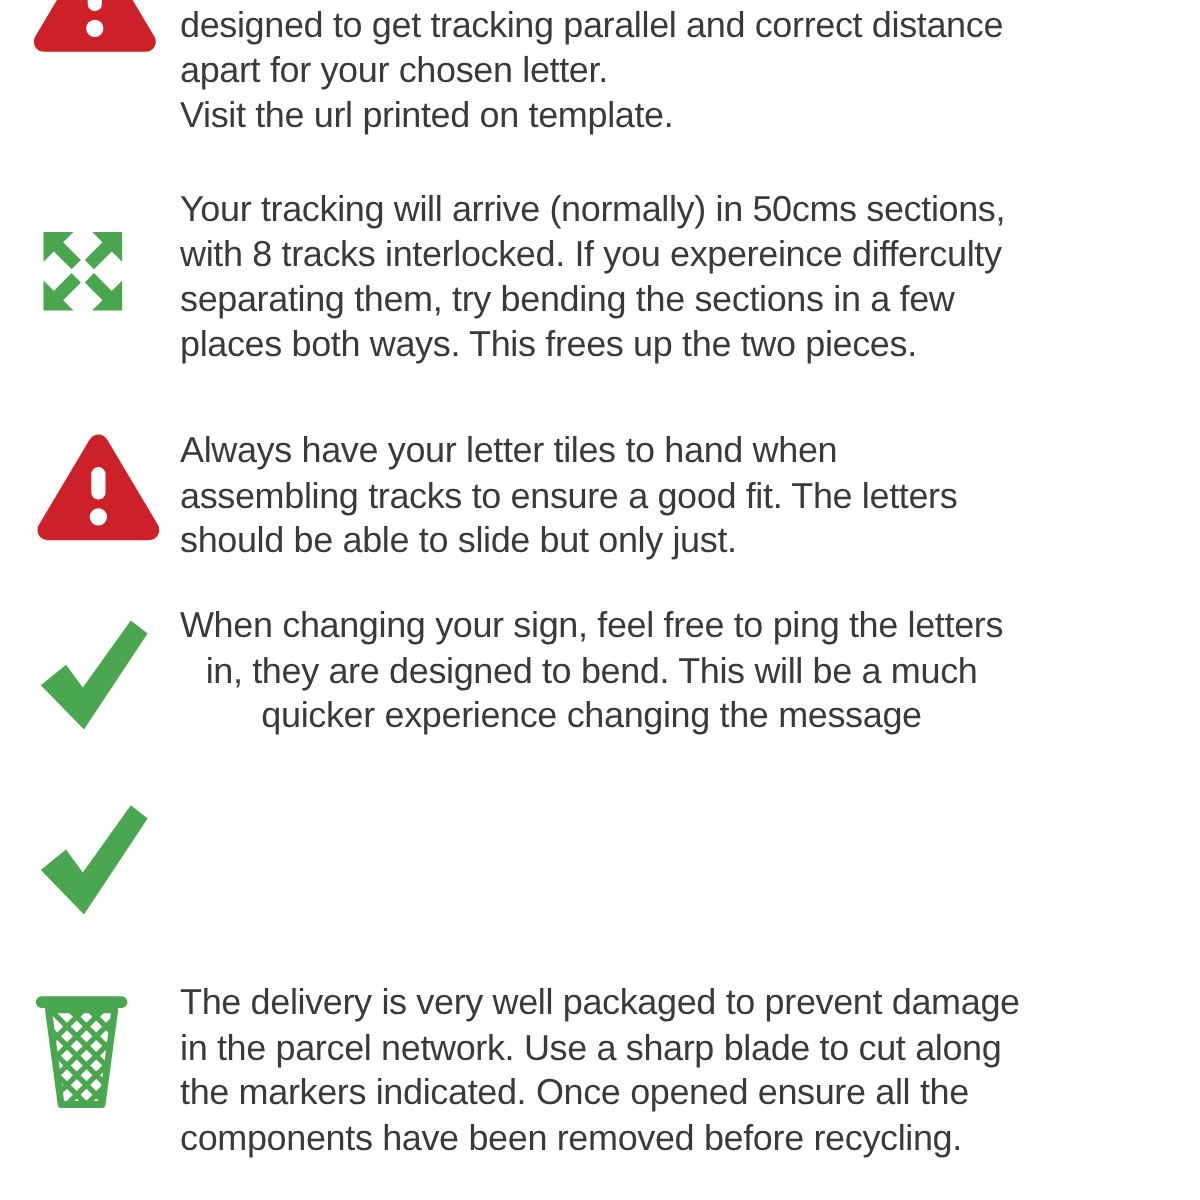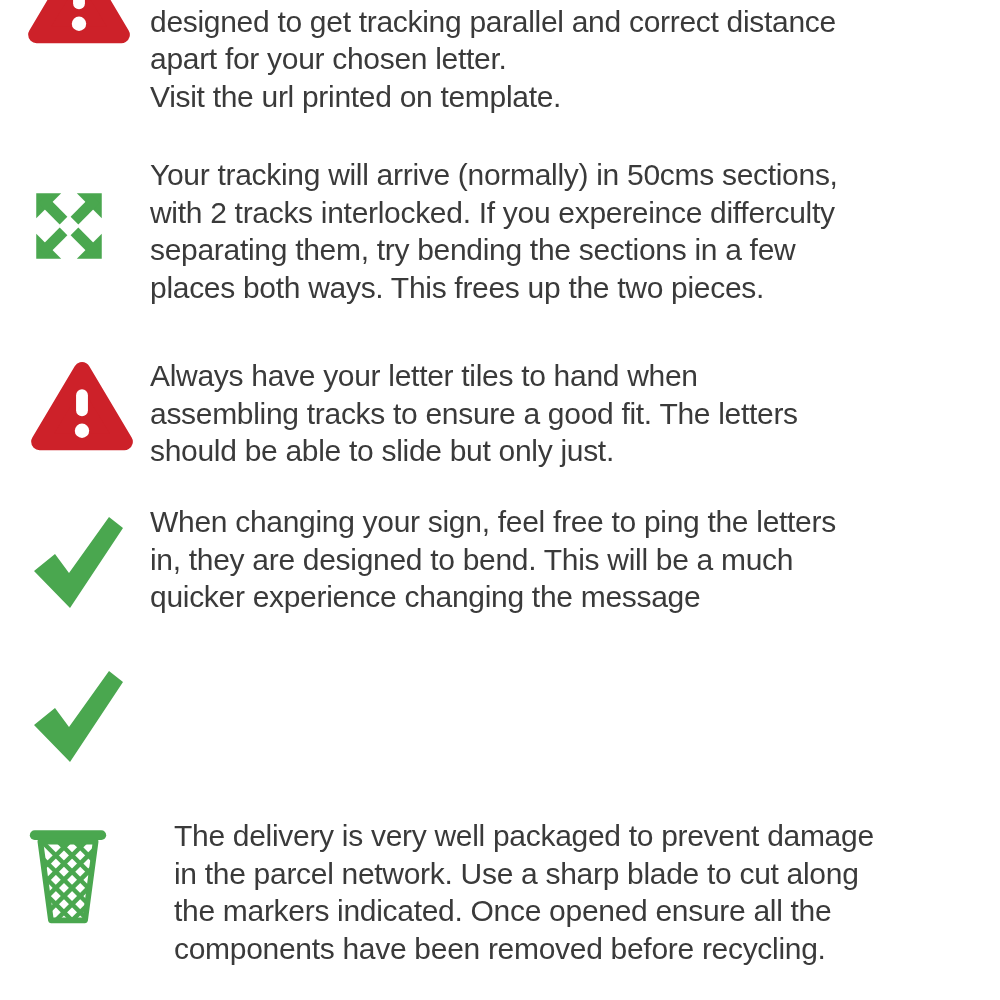--- a/index.html
+++ b/index.html
@@ -23,23 +23,23 @@
     color:var(--text);
     white-space:pre;
   }
   .icon-box{position:absolute;}
   .icon-box svg{display:block;width:100%;height:100%;}
 
   
   .s1-text{top:-35px;}
   .s2-text{top:156px;}
   .s3-text{top:357px;}
-  .s4-text{top:503px;}
+  .s4-text{top:503px;text-align:center;}
   .s5-text{top:657px;}
-  .s6-text{top:817px;margin-left:24px;}
+  .s6-text{top:817px;}
 
   .s1-icon{left:28px;top:-50px;width:102px;height:100px;}
   .s2-icon{left:30px;top:187px;width:78px;height:78px;}
   .s3-icon{left:31px;top:357px;width:102px;height:100px;}
   .s4-icon{left:23px;top:511px;width:102px;height:100px;}
   .s5-icon{left:23px;top:665px;width:102px;height:100px;}
   .s6-icon{left:27px;top:827px;width:82px;height:104px;}
 
   
   .tri{fill:var(--red);stroke:var(--red);stroke-width:20;stroke-linejoin:round;}
@@ -73,21 +73,21 @@
       <line class="gshaft" x1="16" y1="16" x2="43" y2="43"></line>
       <polygon class="gfill" points="60,8 92,8 92,40"></polygon>
       <line class="gshaft" x1="84" y1="16" x2="57" y2="43"></line>
       <polygon class="gfill" points="8,60 8,92 40,92"></polygon>
       <line class="gshaft" x1="16" y1="84" x2="43" y2="57"></line>
       <polygon class="gfill" points="92,60 92,92 60,92"></polygon>
       <line class="gshaft" x1="84" y1="84" x2="57" y2="57"></line>
     </svg>
   </div>
   <div class="para s2-text">Your tracking will arrive (normally) in 50cms sections,
-with 2 tracks interlocked. If you expereince differculty
+with 8 tracks interlocked. If you expereince differculty
 separating them, try bending the sections in a few
 places both ways. This frees up the two pieces.</div>
 
   <div class="icon-box s3-icon">
     <svg viewBox="0 0 120 118" aria-hidden="true">
       <path class="tri" d="M60 16 L110 100 L10 100 Z"></path>
       <rect class="excl" x="53" y="38" width="14" height="32" rx="7"></rect>
       <circle class="excl" cx="60" cy="87" r="8.5"></circle>
     </svg>
   </div>

